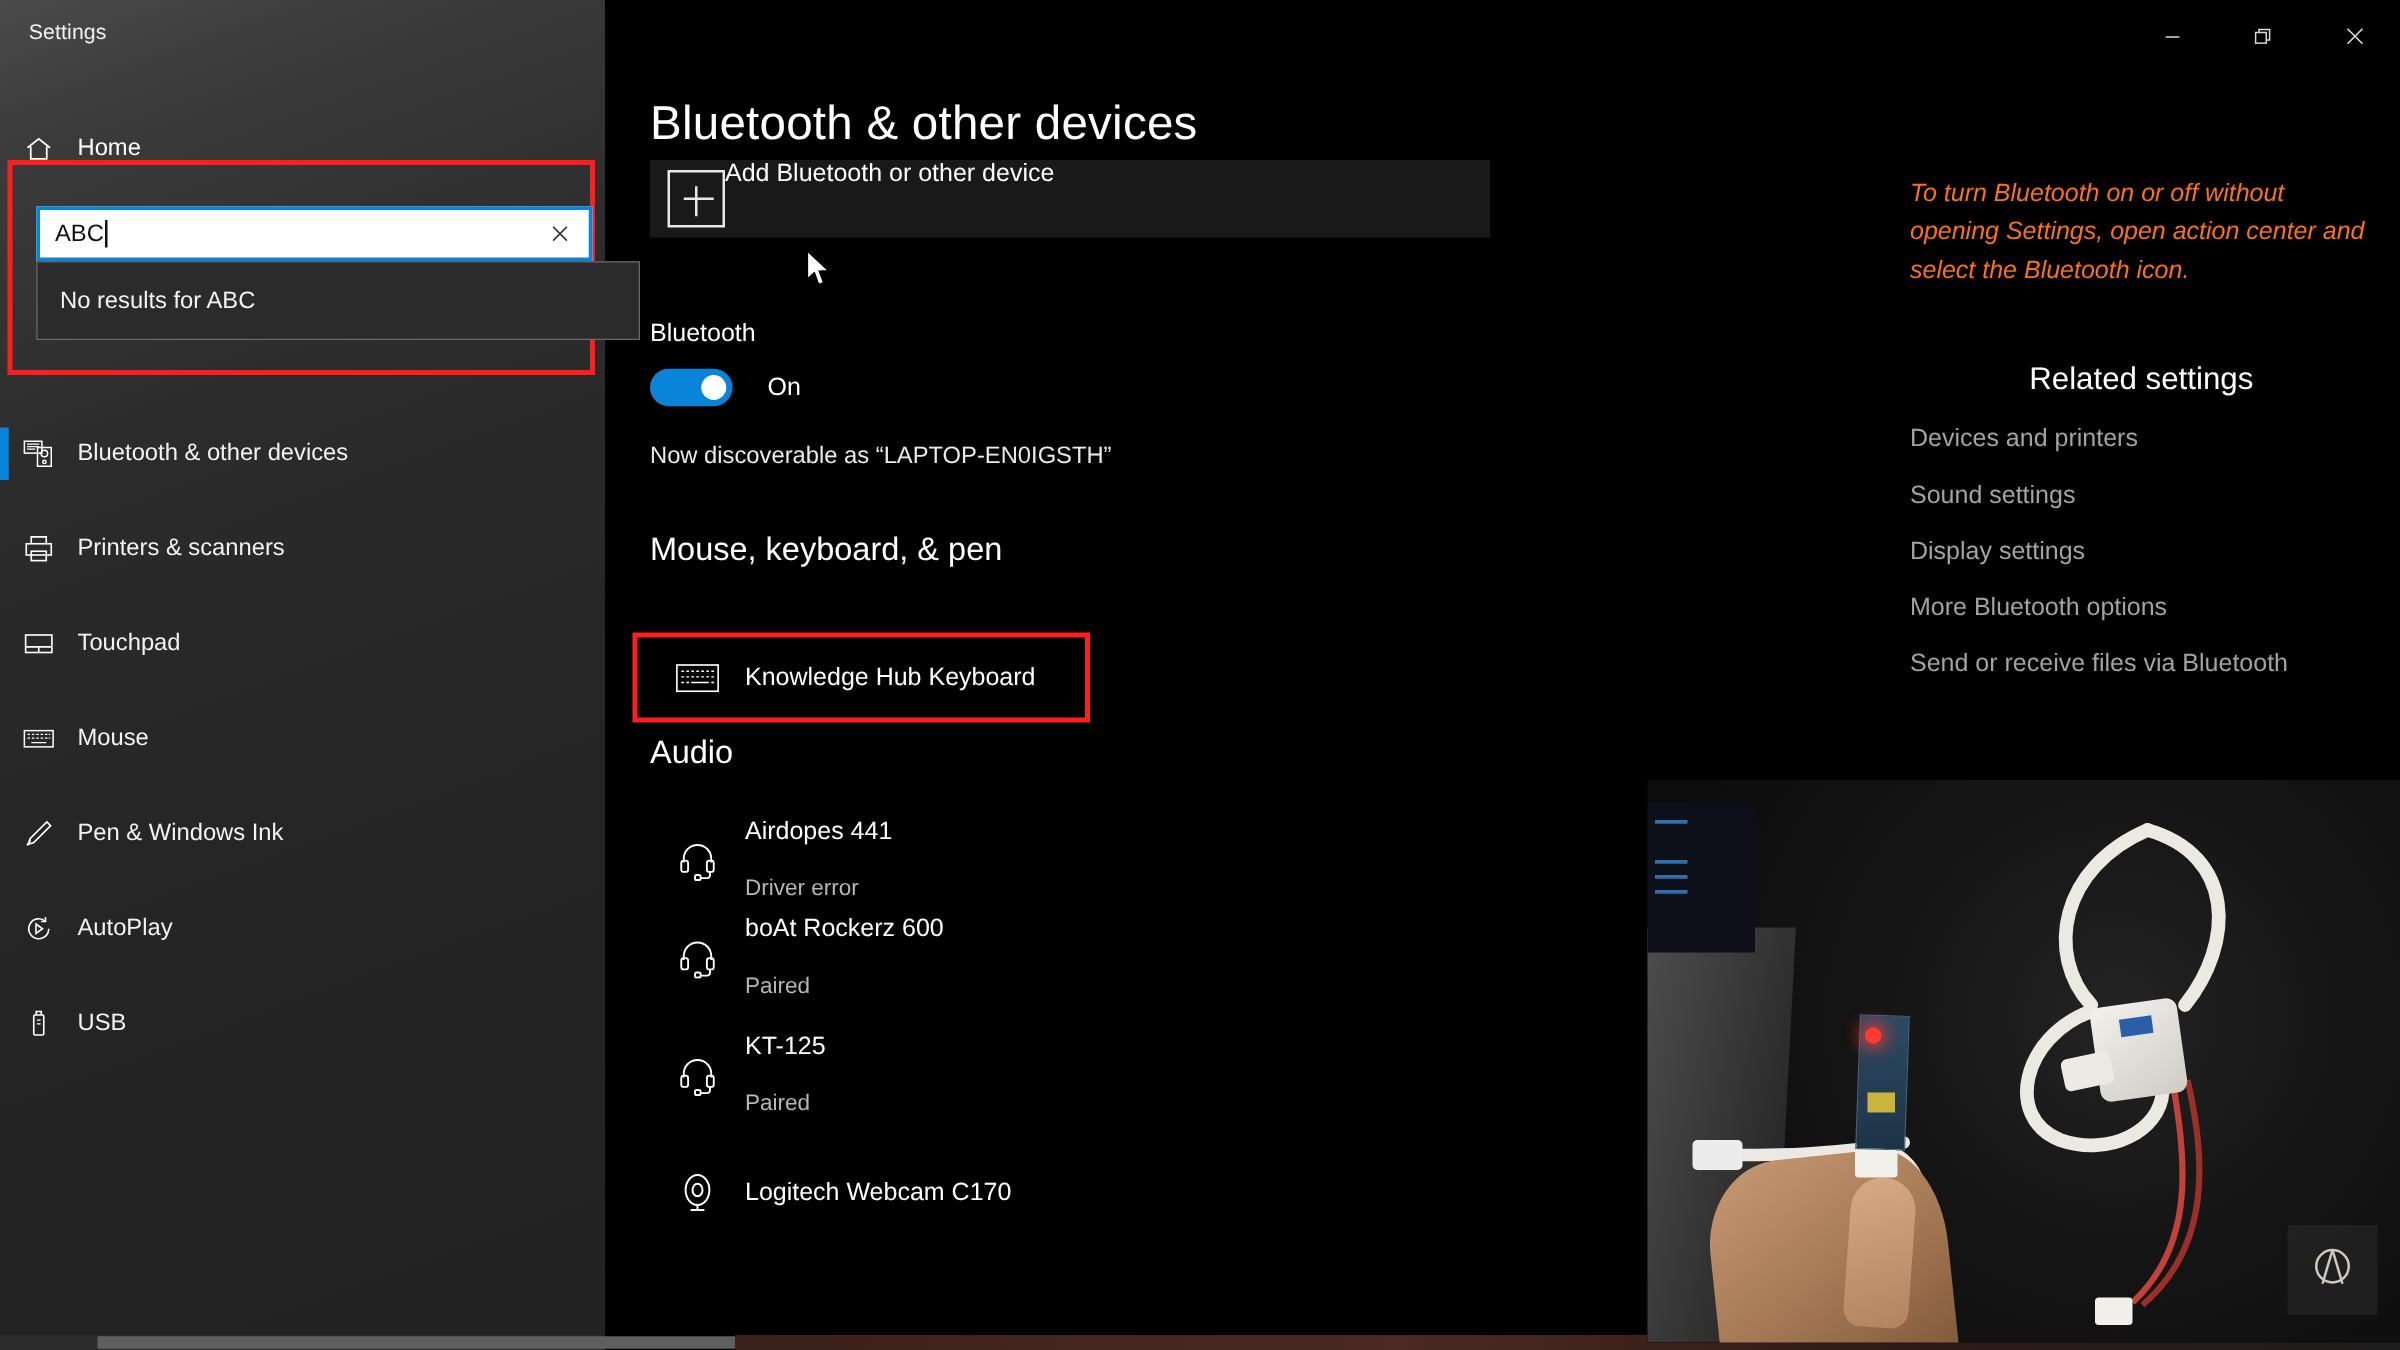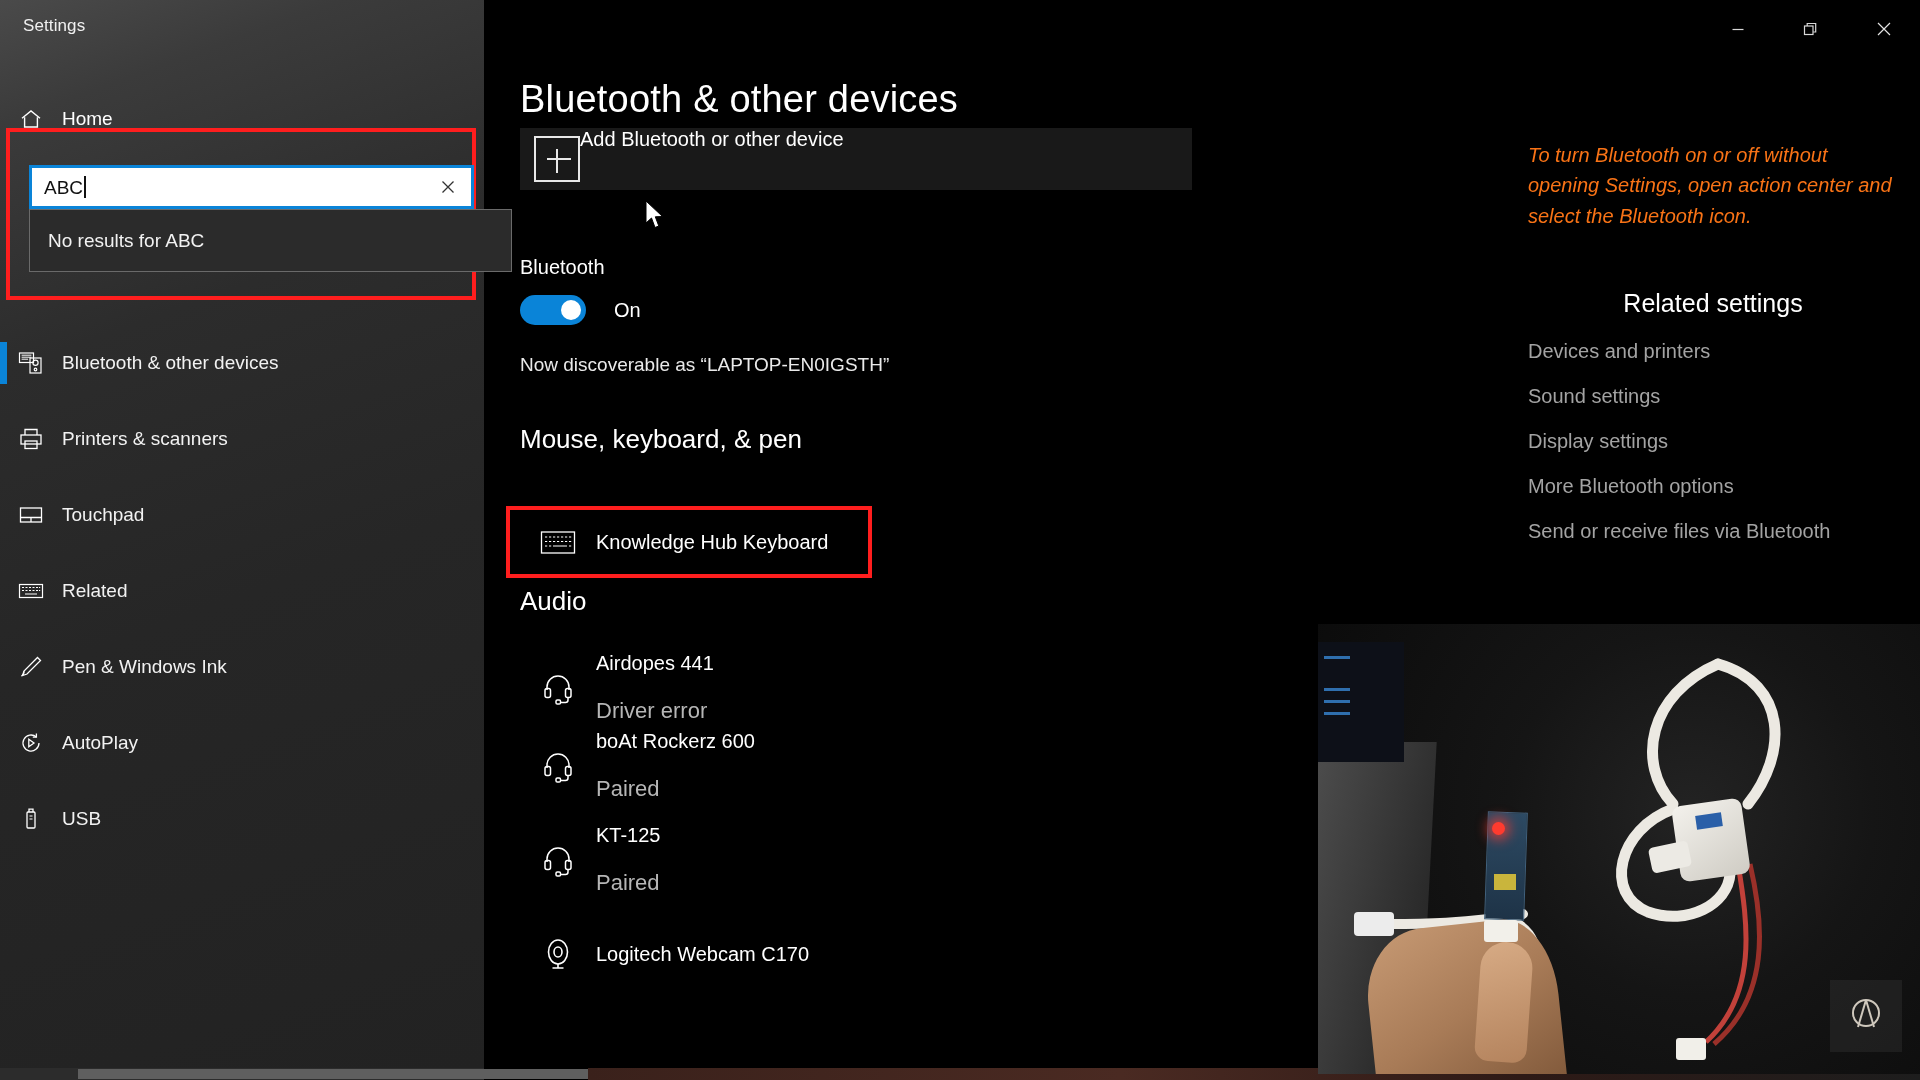--- a/index.html
+++ b/index.html
@@ -134,21 +134,21 @@
     border:4px solid #ff1e1e; z-index:20;
   }
   .device-row {
     position:absolute; left:36px; display:flex; align-items:center; height:68px;
   }
   .device-row .dico {
     width:76px; min-width:76px; display:flex; align-items:center; justify-content:center;
   }
   .device-row .dtext { display:flex; flex-direction:column; justify-content:center; }
   .device-row .dname { font-size:20px; color:#fff; line-height:1.25; }
-  .device-row .dstatus { font-size:22px; color:#b6b6b6; line-height:1.35; margin-top:20px; }
+  .device-row .dstatus { font-size:18px; color:#b6b6b6; line-height:1.35; margin-top:20px; }
 
   .battery {
     position:absolute; width:90px; display:flex; flex-direction:column;
     align-items:center;
   }
   .batt-shell {
     width:34px; height:20px; border:2px solid #fff; position:relative;
     display:flex; align-items:center;
   }
   .batt-shell:after {
@@ -349,21 +349,21 @@
       <div class="nav-item">
         <span class="accent"></span>
         <span class="ico">
           <svg width="28" height="28" viewBox="0 0 28 28" fill="none" stroke="#fff" stroke-width="1.2">
             <rect x="2.5" y="7.5" width="23" height="13"></rect>
             <path d="M5 10.5h2M8.5 10.5h2M12 10.5h2M15.5 10.5h2M19 10.5h2M22 10.5h1.2
                      M5 13.5h2M8.5 13.5h2M12 13.5h2M15.5 13.5h2M19 13.5h2M22 13.5h1.2
                      M8 17h12" stroke-width="1"></path>
           </svg>
         </span>
-        <span class="lbl">Related</span>
+        <span class="lbl">Mouse</span>
       </div>
 
       <div class="nav-item">
         <span class="accent"></span>
         <span class="ico">
           <svg width="26" height="26" viewBox="0 0 26 26" fill="none" stroke="#fff" stroke-width="1.3">
             <path d="M19.5 3.5 22.5 6.5 9 20l-4.5 1.5L6 17z"></path>
             <path d="M3.5 22c2-1.6 3-3.2 2.2-4.6"></path>
           </svg>
         </span>

